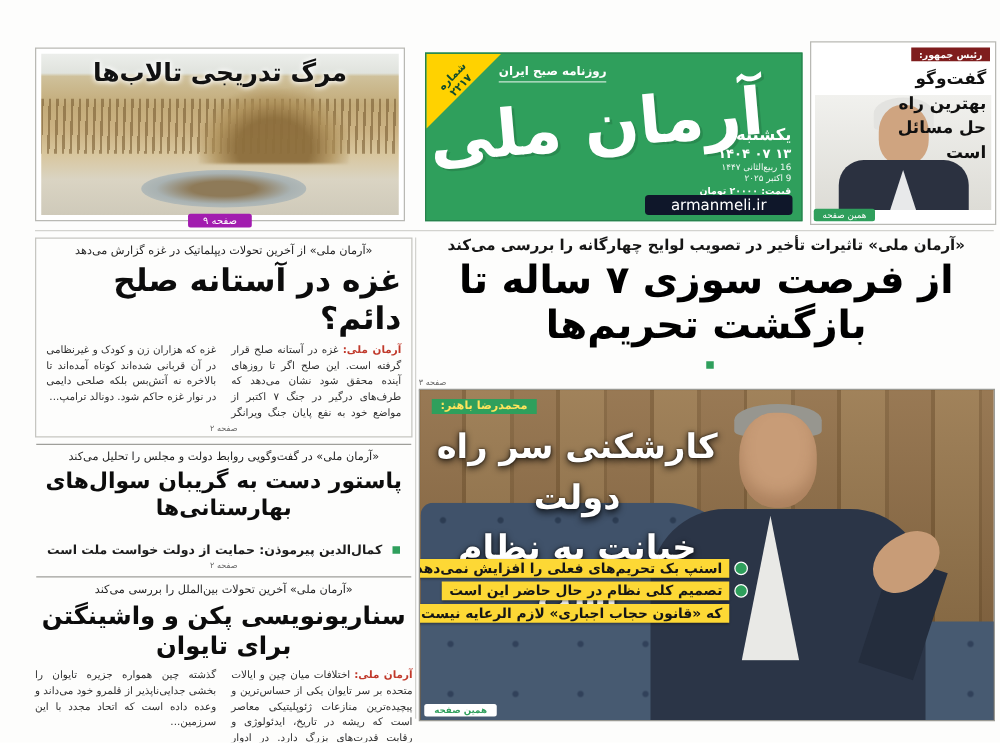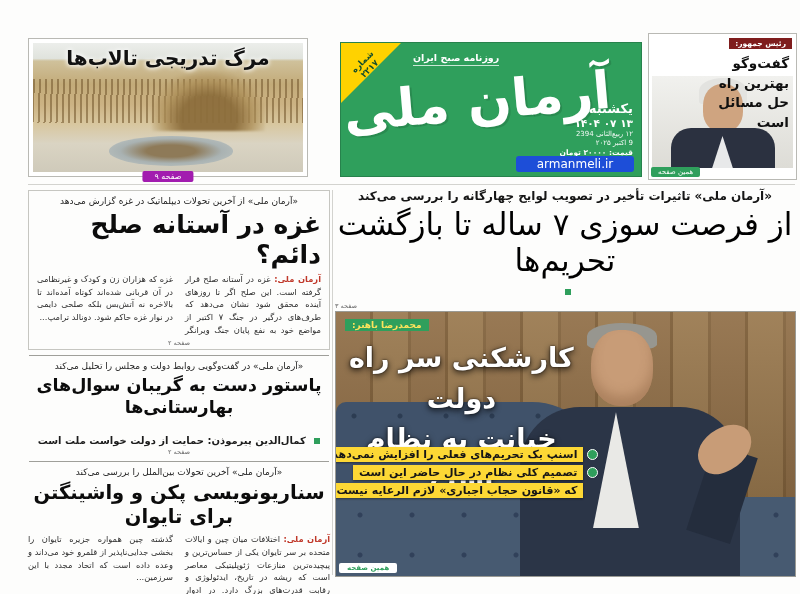--- a/index.html
+++ b/index.html
@@ -1,52 +1,52 @@
 <!DOCTYPE html>
 <html lang="fa" dir="rtl"><head>
 <meta charset="utf-8">
 <style>
   html,body{margin:0;padding:0;}
   body{font-family:"DejaVu Sans",sans-serif;background:#ffffff;}
   .page{position:relative;width:800px;height:594px;background:#fdfdfc;overflow:hidden;direction:rtl;}
 
   
   .wetland-box{position:absolute;left:28px;top:38px;width:278px;height:137px;background:#fff;
-    border:1px solid #b9b9b4;box-shadow:0 0 0 3px #fff inset;}
+    border:1px solid #b9b9b4;box-shadow:0 0 0 3px #fff inset;padding-left:16px;}
   .wetland-photo{position:absolute;inset:4px;overflow:hidden;
     background:linear-gradient(to bottom,#eceeeb 0%,#e0e3dd 12%,#cfc19b 14%,#c3ab79 32%,#ccb384 48%,#d8c69d 62%,#dad4c3 78%,#cfcaba 100%);}
   .reeds{position:absolute;top:28%;left:0;right:0;height:34%;
     background:repeating-linear-gradient(92deg,rgba(120,92,50,.75) 0 2px,rgba(193,166,110,0) 2px 6px);opacity:.8;}
   .reed-clump{position:absolute;top:22%;right:14%;width:42%;height:46%;
     background:radial-gradient(ellipse at 50% 80%,rgba(140,110,60,.95) 0 35%,rgba(170,140,85,.75) 55%,rgba(170,140,85,0) 75%);
     filter:blur(1px);}
   .pond{position:absolute;bottom:5%;left:28%;width:46%;height:23%;border-radius:50%;
     background:radial-gradient(ellipse at center,#8e7a58 0 28%,#a9b2b2 58%,#c5cac6 100%);}
   .wetland-headline{position:absolute;top:7px;left:0;right:0;text-align:center;font-weight:bold;
     font-size:20px;color:#111;text-shadow:0 0 4px #fff,0 0 6px #fff;z-index:3;}
   .page-tag{position:absolute;bottom:-6px;left:50%;transform:translateX(-50%);background:#a21caf;color:#fff;
     font-size:8px;padding:1px 12px;border-radius:2px;z-index:4;white-space:nowrap;}
 
   .masthead{position:absolute;left:340px;top:42px;width:300px;height:133px;background:#2f9f5c;
     border:1px solid #27824c;}
   .issue-badge{position:absolute;top:0;left:0;width:60px;height:60px;background:#ffd200;
     clip-path:polygon(0 0,100% 0,0 100%);z-index:5;}
   .issue-badge .rot{position:absolute;top:12px;left:-4px;width:58px;transform:rotate(-45deg);
     text-align:center;font-size:8.5px;font-weight:bold;color:#134d2c;line-height:1.2;}
-  .tagline{position:absolute;top:9px;left:72px;color:#fff;font-size:9.5px;font-weight:bold;
+  .tagline{position:absolute;top:9px;left:58px;color:#fff;font-size:9.5px;font-weight:bold;
     border-bottom:1px solid rgba(255,255,255,.75);padding-bottom:2px;}
   .masthead-title{position:absolute;top:28px;right:30px;left:10px;text-align:center;color:#fff;
     font-size:52px;font-weight:bold;transform:rotate(-5deg);letter-spacing:-2px;
     text-shadow:2px 2px 0 rgba(0,0,0,.12);white-space:nowrap;z-index:2;}
   .date-block{position:absolute;top:58px;right:8px;text-align:right;color:#fff;z-index:3;line-height:1.25;}
   .date-block .weekday{font-size:13px;font-weight:bold;}
   .date-block .solar{font-size:10.5px;font-weight:bold;letter-spacing:1px;}
   .date-block .lunar,.date-block .greg{font-size:7px;opacity:.95;}
   .date-block .price{font-size:7.5px;font-weight:bold;}
-  .site-pill{position:absolute;bottom:4px;right:7px;width:118px;background:#1d4ed8;color:#fff;
+  .site-pill{position:absolute;bottom:4px;right:7px;width:118px;background:#0f172a;color:#fff;
     font-size:12px;text-align:center;border-radius:3px;padding:1px 0;direction:ltr;z-index:3;}
 
   .president-box{position:absolute;left:648px;top:33px;width:147px;height:145px;background:#fff;
     border:1px solid #b9b9b4;overflow:hidden;}
   .red-tag{position:absolute;top:4px;right:4px;background:#7f1d1d;color:#fff;font-size:7.5px;
     font-weight:bold;padding:1px 6px;z-index:4;}
   .pres-headline{position:absolute;top:20px;right:7px;width:92px;text-align:right;font-size:13.5px;
     font-weight:bold;color:#101010;line-height:1.45;z-index:3;}
   .pres-photo{position:absolute;left:3px;right:3px;bottom:11px;height:92px;
     background:linear-gradient(#f1f1ee,#dddcd6);overflow:hidden;}
@@ -74,21 +74,21 @@
   .body-2col{column-count:2;column-gap:12px;font-size:8.3px;line-height:1.55;text-align:justify;color:#2e2e2e;}
   .lead-red{color:#c0392b;font-weight:bold;}
   .tiny-ref{font-size:6.5px;color:#666;text-align:center;margin:2px 0 0;}
   .sep{border-top:1px solid #9f9f9a;margin:5px 1px;}
   .sub-bullet{font-size:10px;font-weight:bold;color:#1c1c1c;text-align:center;margin-top:17px;}
   .bullet-square{display:inline-block;width:6px;height:6px;background:#2f9f5c;margin-left:5px;}
 
   
   .lead-block{position:absolute;left:335px;top:189px;width:460px;text-align:center;}
   .lead-kicker{font-size:12px;font-weight:bold;color:#161616;}
-  .lead-headline{font-size:31px;font-weight:normal;color:#000;margin:4px 0 6px;line-height:1.15;}
+  .lead-headline{font-size:31px;font-weight:bold;color:#000;margin:4px 0 6px;line-height:1.15;}
   .lead-sub{font-size:12px;font-weight:bold;color:#1a1a1a;}
   .lead-ref{text-align:left;font-size:6.5px;color:#666;margin-top:4px;border-bottom:1px solid #cfcfca;padding-bottom:2px;}
 
   .photo-block{position:absolute;left:335px;top:311px;width:459px;height:264px;border:1px solid #9a9a94;
     overflow:hidden;
     background:repeating-linear-gradient(to right,#8d6a41 0 34px,#78572f 34px 37px,#967448 37px 72px,#7e5d35 72px 75px);}
   .wood-shade{position:absolute;inset:0;background:linear-gradient(to bottom,rgba(255,255,255,.10),rgba(0,0,0,.18));}
   .couch-back{position:absolute;left:0;bottom:28%;width:58%;height:38%;background:#40526a;
     border-radius:10px 70px 0 0;
     background-image:radial-gradient(circle at 18px 14px,#2c3c52 2px,rgba(0,0,0,0) 3px);background-size:46px 36px;}
@@ -137,21 +137,21 @@
       <div class="rot">
         <span>شماره</span><br>
         <span>۲۲۱۷</span>
       </div>
     </div>
     <div class="tagline">روزنامه صبح ایران</div>
     <div class="masthead-title">آرمان ملی</div>
     <div class="date-block">
       <div class="weekday">یکشنبه</div>
       <div class="solar">۱۳ ۰۷ ۱۴۰۴</div>
-      <div class="lunar">۱۲ ربیع‌الثانی 2394</div>
+      <div class="lunar">16 ربیع‌الثانی ۱۴۴۷</div>
       <div class="greg">9 اکتبر ۲۰۲۵</div>
       <div class="price">قیمت: ۲۰۰۰۰ تومان</div>
     </div>
     <div class="site-pill">armanmeli.ir</div>
   </div>
 
   <div class="president-box">
     <div class="red-tag">رئیس جمهور:</div>
     <div class="pres-headline">گفت‌وگو بهترین راه حل مسائل است</div>
     <div class="pres-photo">

